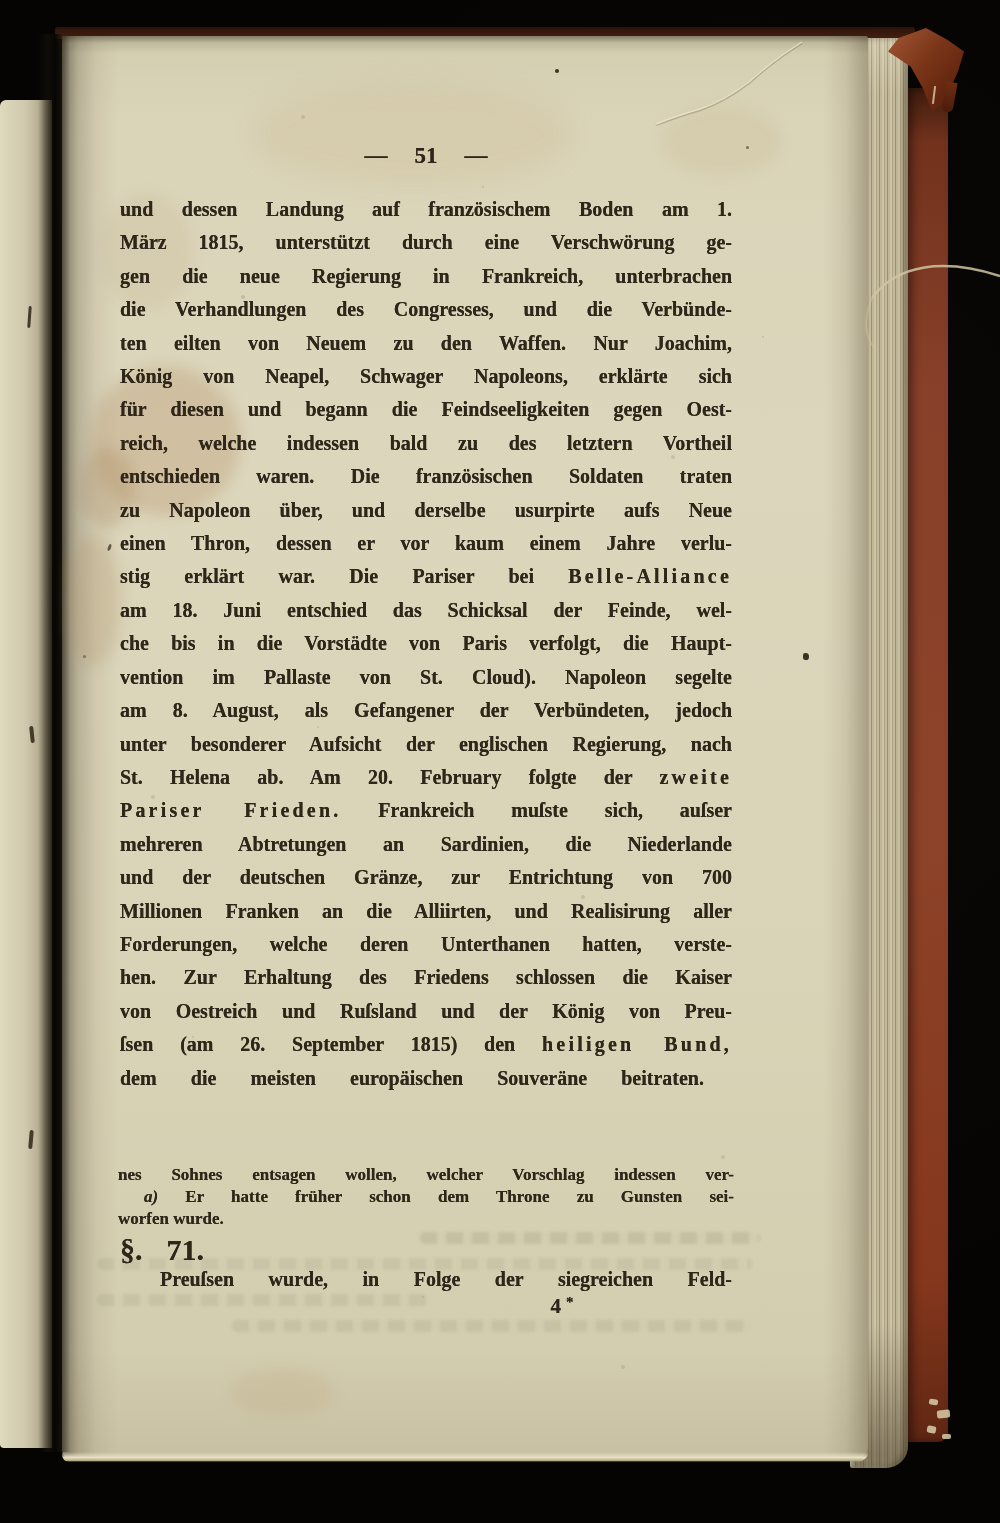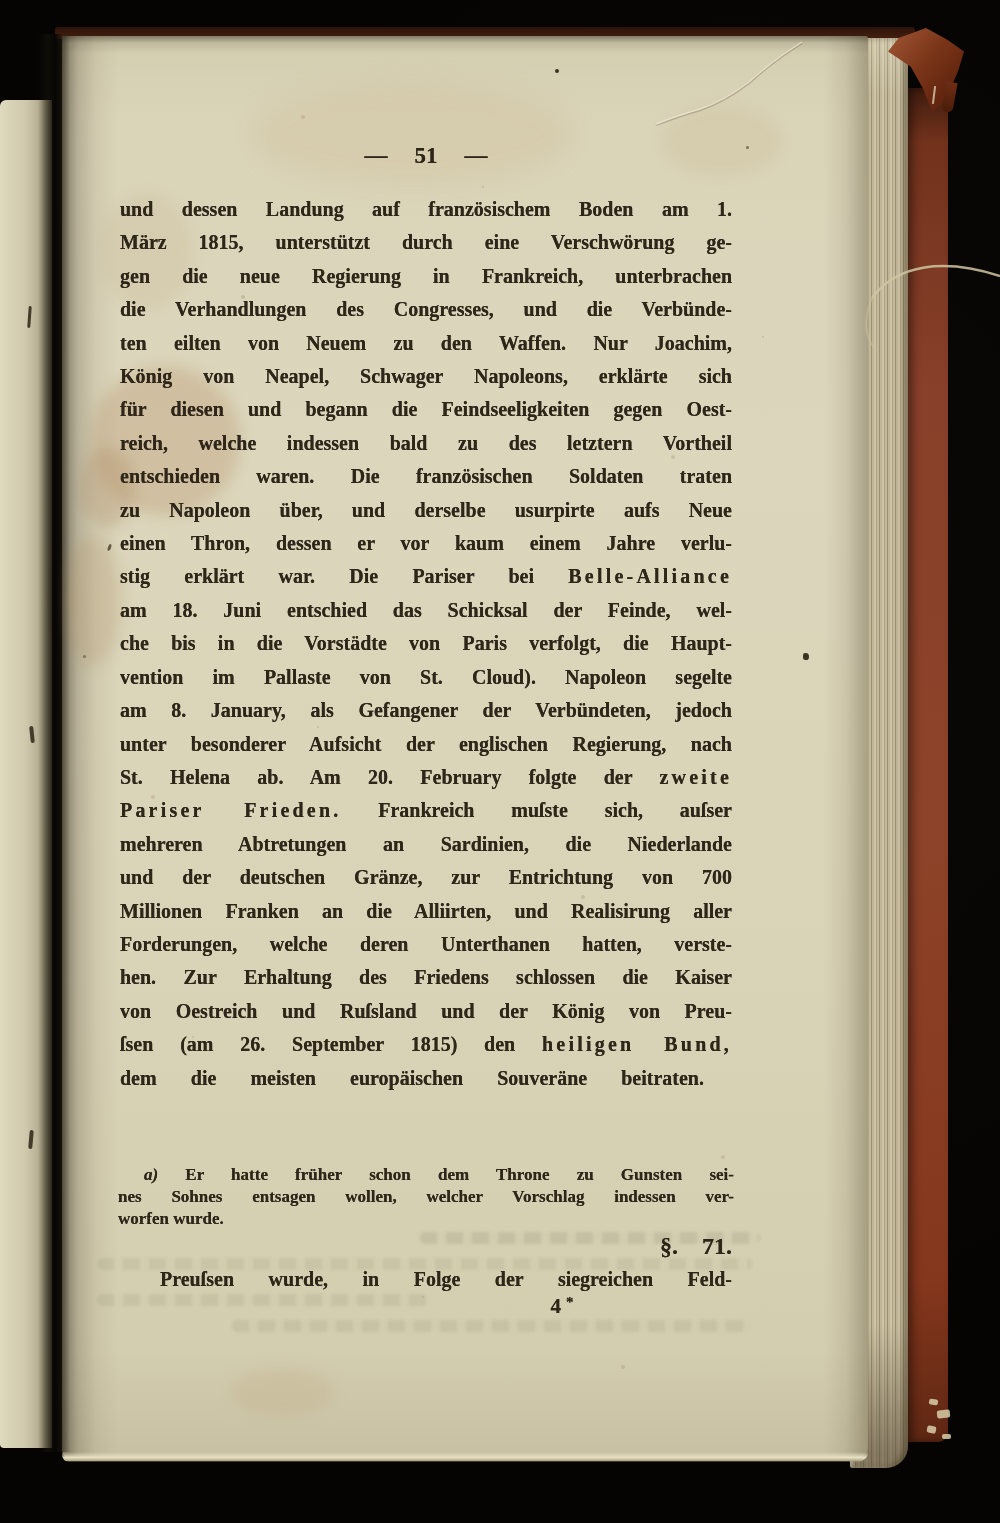--- a/index.html
+++ b/index.html
@@ -44,21 +44,21 @@
     240px 80px 0 1px rgba(160,140,100,.3),560px 1330px 0 1px rgba(150,130,95,.28);}
   .ghost{position:absolute;height:12px;border-radius:5px;filter:blur(1.6px);opacity:.42;
     background:repeating-linear-gradient(90deg,rgba(112,112,82,.38) 0 17px,rgba(112,112,82,.06) 17px 26px);}
   
   .ink{color:#2f261a;font-weight:700;text-shadow:0 0 .5px rgba(47,38,26,.85);}
   .page-head{position:absolute;left:58px;top:107px;width:612px;display:flex;justify-content:center;
     align-items:center;gap:27px;font-size:23px;}
   .body-lines{position:absolute;left:58px;top:157px;width:612px;font-size:20px;line-height:33.4px;}
   .foot-lines{position:absolute;left:56px;top:1128px;width:616px;font-size:17px;line-height:22.2px;}
   .cont-lines{position:absolute;left:58px;top:1227px;width:612px;font-size:20px;line-height:33px;}
-  .sect-head{position:absolute;left:58px;top:1197px;width:612px;text-align:right;font-size:24px;}
+  .sect-head{position:absolute;left:58px;top:1197px;width:612px;text-align:left;font-size:30px;}
   .sect-head .num{margin-left:24px;}
   .sig-mark{position:absolute;left:430px;top:1258px;width:140px;text-align:center;font-size:21px;}
   .sig-mark .star{vertical-align:6px;font-size:15px;margin-left:5px;}
   .tl{text-align:justify;text-align-last:justify;white-space:normal;}
   .tl.nj{text-align:left;text-align-last:left;}
   .sp{letter-spacing:3.2px;}
   .it{font-style:italic;}
   
   .crease{position:absolute;left:590px;top:0;pointer-events:none;}
   .fiber{position:absolute;left:852px;top:236px;pointer-events:none;}
@@ -122,37 +122,37 @@
         <div class="tl"><span>König von Neapel, Schwager Napoleons, erklärte sich</span></div>
         <div class="tl"><span>für diesen und begann die Feindseeligkeiten gegen Oest-</span></div>
         <div class="tl"><span>reich, welche indessen bald zu des letztern Vortheil</span></div>
         <div class="tl"><span>entschieden waren. Die französischen Soldaten traten</span></div>
         <div class="tl"><span>zu Napoleon über, und derselbe usurpirte aufs Neue</span></div>
         <div class="tl"><span>einen Thron, dessen er vor kaum einem Jahre verlu-</span></div>
         <div class="tl"><span>stig erklärt war. Die Pariser bei </span><span class="sp">Belle-Alliance</span></div>
         <div class="tl"><span>am 18. Juni entschied das Schicksal der Feinde, wel-</span></div>
         <div class="tl"><span>che bis in die Vorstädte von Paris verfolgt, die Haupt-</span></div>
         <div class="tl"><span>vention im Pallaste von St. Cloud). Napoleon segelte</span></div>
-        <div class="tl"><span>am 8. January, als Gefangener der Verbündeten, jedoch</span></div>
+        <div class="tl"><span>am 8. August, als Gefangener der Verbündeten, jedoch</span></div>
         <div class="tl"><span>unter besonderer Aufsicht der englischen Regierung, nach</span></div>
         <div class="tl"><span>St. Helena ab. Am 20. February folgte der </span><span class="sp">zweite</span></div>
         <div class="tl"><span class="sp">Pariser Frieden.</span><span> Frankreich muſste sich, auſser</span></div>
         <div class="tl"><span>mehreren Abtretungen an Sardinien, die Niederlande</span></div>
         <div class="tl"><span>und der deutschen Gränze, zur Entrichtung von 700</span></div>
         <div class="tl"><span>Millionen Franken an die Alliirten, und Realisirung aller</span></div>
         <div class="tl"><span>Forderungen, welche deren Unterthanen hatten, verste-</span></div>
         <div class="tl"><span>hen. Zur Erhaltung des Friedens schlossen die Kaiser</span></div>
         <div class="tl"><span>von Oestreich und Ruſsland und der König von Preu-</span></div>
         <div class="tl"><span>ſsen (am 26. September 1815) den </span><span class="sp">heiligen Bund,</span></div>
         <div class="tl" style="padding-right: 28px;"><span>dem die meisten europäischen Souveräne beitraten.</span></div>
       </div>
 
     <div class="foot-lines ink">
+        <div class="tl"><span>nes Sohnes entsagen wollen, welcher Vorschlag indessen ver-</span></div>
         <div class="tl" style="text-indent: 26px;"><span class="it">a)</span><span> Er hatte früher schon dem Throne zu Gunsten sei-</span></div>
-        <div class="tl"><span>nes Sohnes entsagen wollen, welcher Vorschlag indessen ver-</span></div>
         <div class="tl nj"><span>worfen wurde.</span></div>
       </div>
 
     <div class="sect-head ink">
       <span>§.</span><span class="num">71.</span>
     </div>
 
     <div class="cont-lines ink">
         <div class="tl" style="text-indent: 40px;"><span>Preuſsen wurde, in Folge der siegreichen Feld-</span></div>
       </div>

